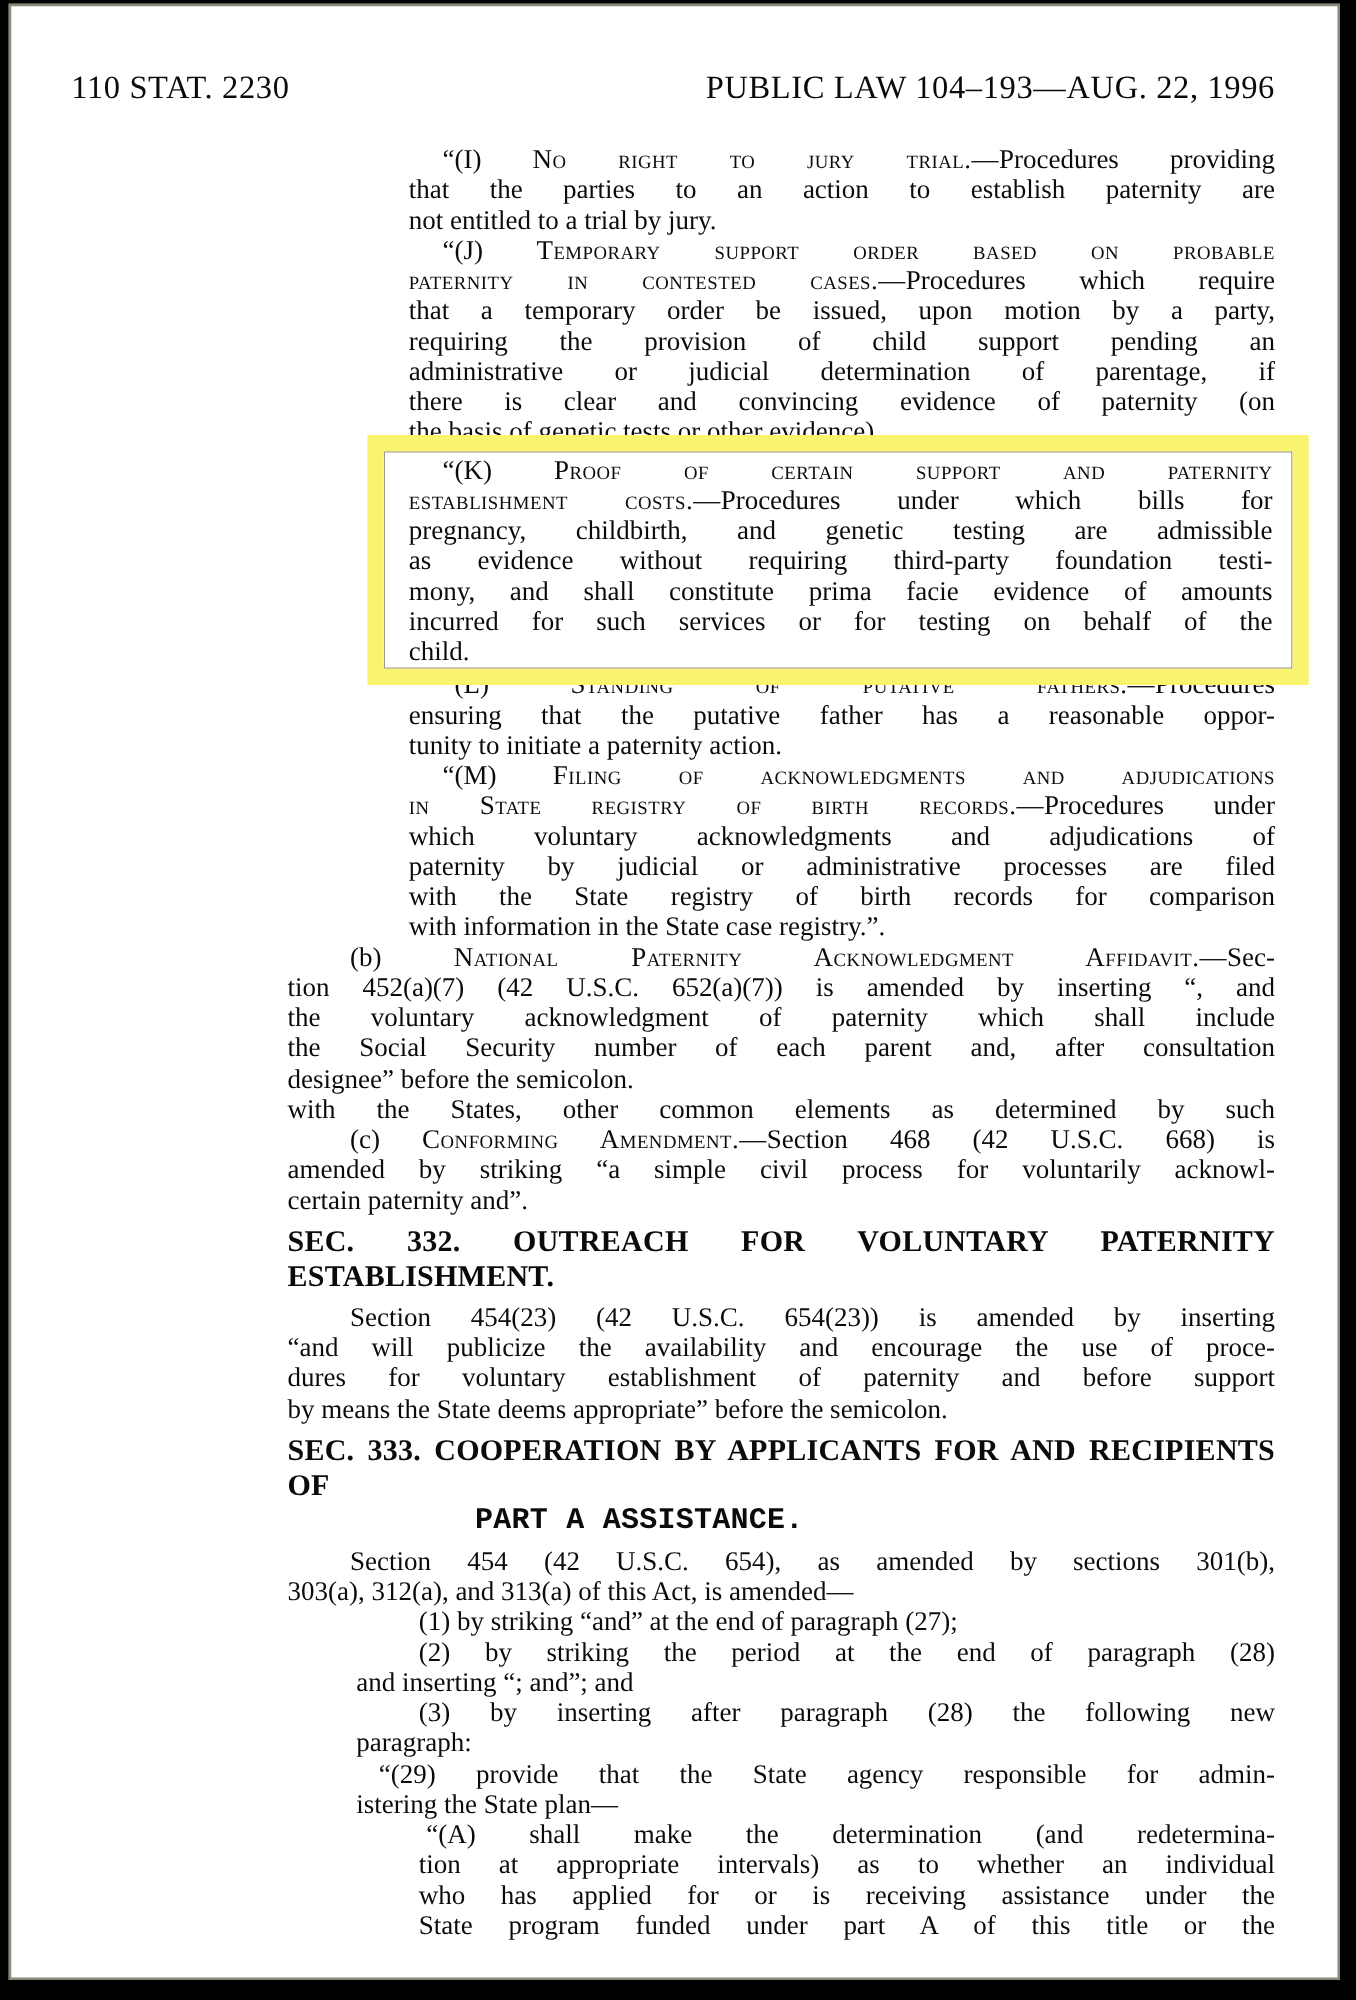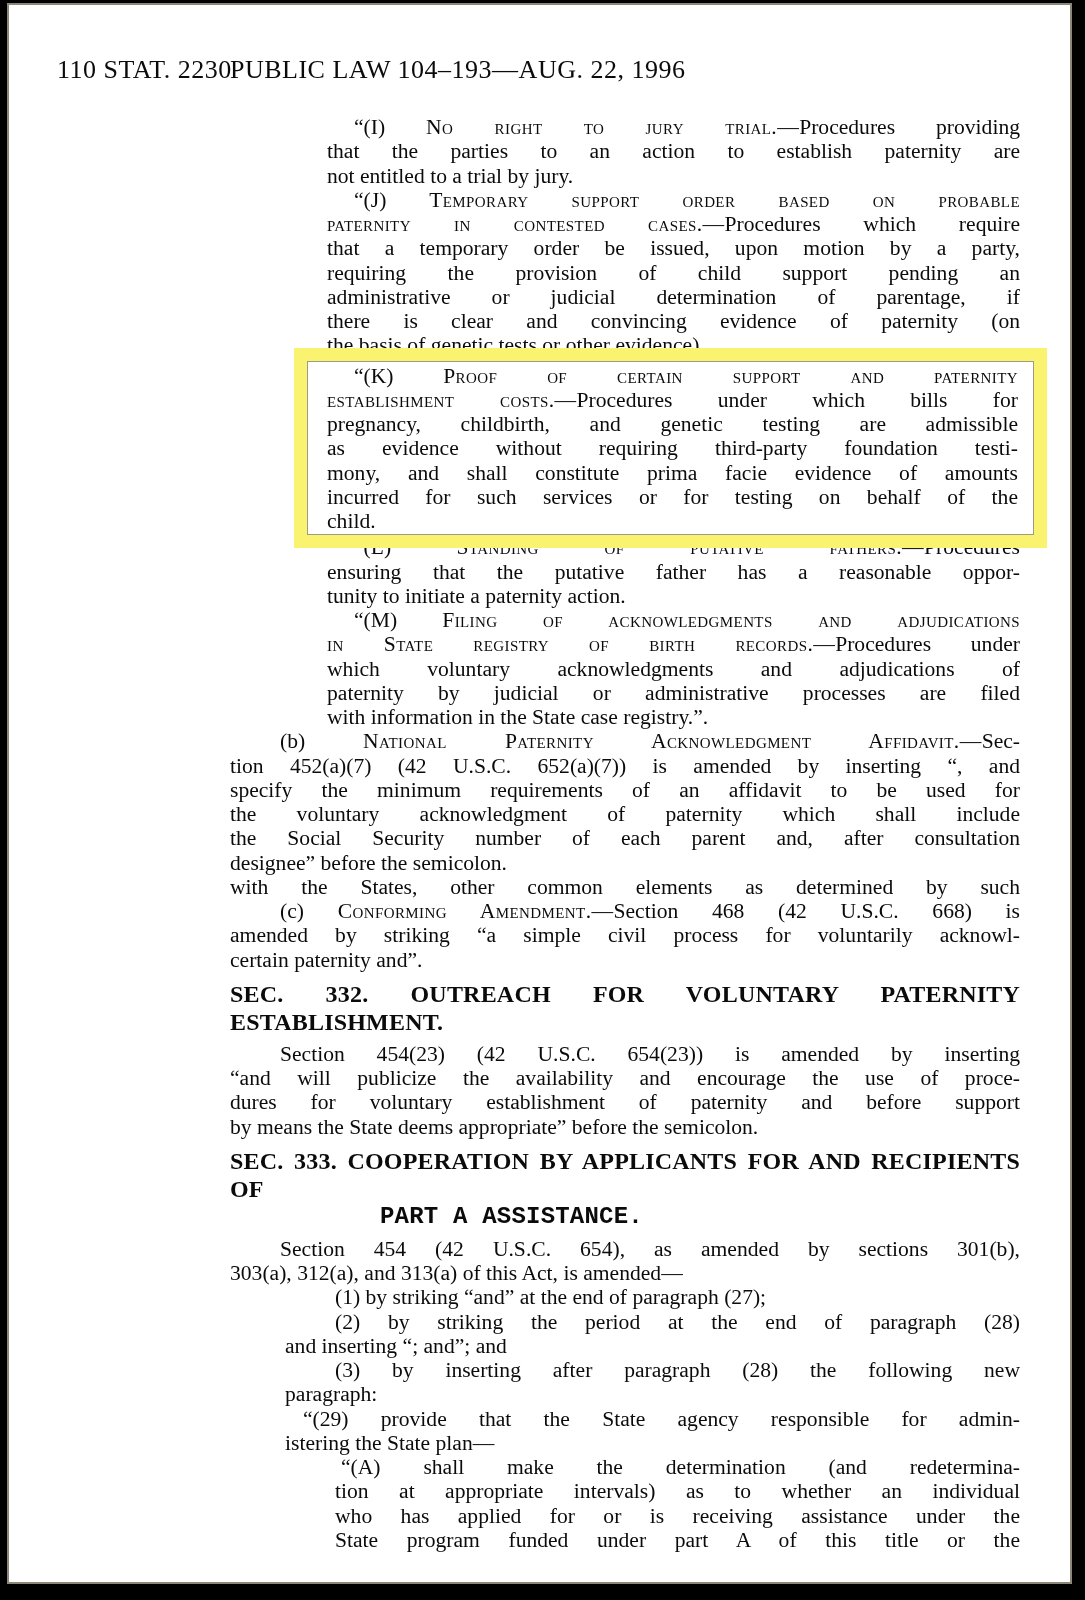--- a/index.html
+++ b/index.html
@@ -17,21 +17,21 @@
     border:2px solid #8b8779;
     box-sizing:border-box;
     color:#0b0b0b;
   }
   .stat {
     position:absolute; left:48px; top:50px;
     font-size:26px; letter-spacing:0.5px; white-space:nowrap;
   }
   .title {
     position:absolute; left:221px; top:50px; width:790px;
-    text-align:left; font-size:26px; letter-spacing:0.5px; white-space:nowrap;
+    text-align:right; font-size:26px; letter-spacing:0.5px; white-space:nowrap;
   }
   .doc {
     position:absolute; left:221px; top:110px; width:790px;
     font-size:21.6px; line-height:24.25px;
   }
   .block { margin:0; }
   .line { text-align:justify; text-align-last:justify; }
   .line.last { text-align-last:left; }
   .sc { font-variant:small-caps; letter-spacing:0.4px; }
 
@@ -91,26 +91,26 @@
       <div class="block clause">
         <div class="line first"><span>“(L) </span><span class="sc">Standing of putative fathers.—</span><span>Procedures</span></div>
         <div class="line"><span>ensuring that the putative father has a reasonable oppor-</span></div>
         <div class="line last"><span>tunity to initiate a paternity action.</span></div>
       </div>
       <div class="block clause">
         <div class="line first"><span>“(M) </span><span class="sc">Filing of acknowledgments and adjudications</span></div>
         <div class="line"><span class="sc">in State registry of birth records.—</span><span>Procedures under</span></div>
         <div class="line"><span>which voluntary acknowledgments and adjudications of</span></div>
         <div class="line"><span>paternity by judicial or administrative processes are filed</span></div>
+        <div class="line"><span>with the State registry of birth records for comparison</span></div>
         <div class="line last"><span>with information in the State case registry.”.</span></div>
       </div>
       <div class="block body-par">
         <div class="line first"><span>(b) </span><span class="sc">National Paternity Acknowledgment Affidavit.—</span><span>Sec-</span></div>
         <div class="line"><span>tion 452(a)(7) (42 U.S.C. 652(a)(7)) is amended by inserting “, and</span></div>
-        <div class="line"><span>specify the minimum requirements of an affidavit to be used for</span></div>
         <div class="line"><span>the voluntary acknowledgment of paternity which shall include</span></div>
         <div class="line"><span>the Social Security number of each parent and, after consultation</span></div>
         <div class="line last"><span>designee” before the semicolon.</span></div>
         <div class="line"><span>with the States, other common elements as determined by such</span></div>
       </div>
       <div class="block body-par">
         <div class="line first"><span>(c) </span><span class="sc">Conforming Amendment.—</span><span>Section 468 (42 U.S.C. 668) is</span></div>
         <div class="line"><span>amended by striking “a simple civil process for voluntarily acknowl-</span></div>
         <div class="line last"><span>certain paternity and”.</span></div>
       </div>

